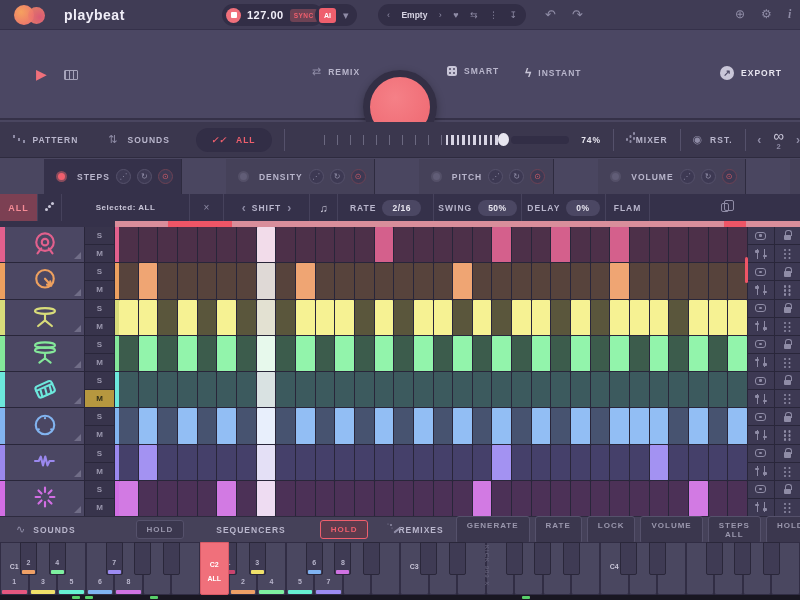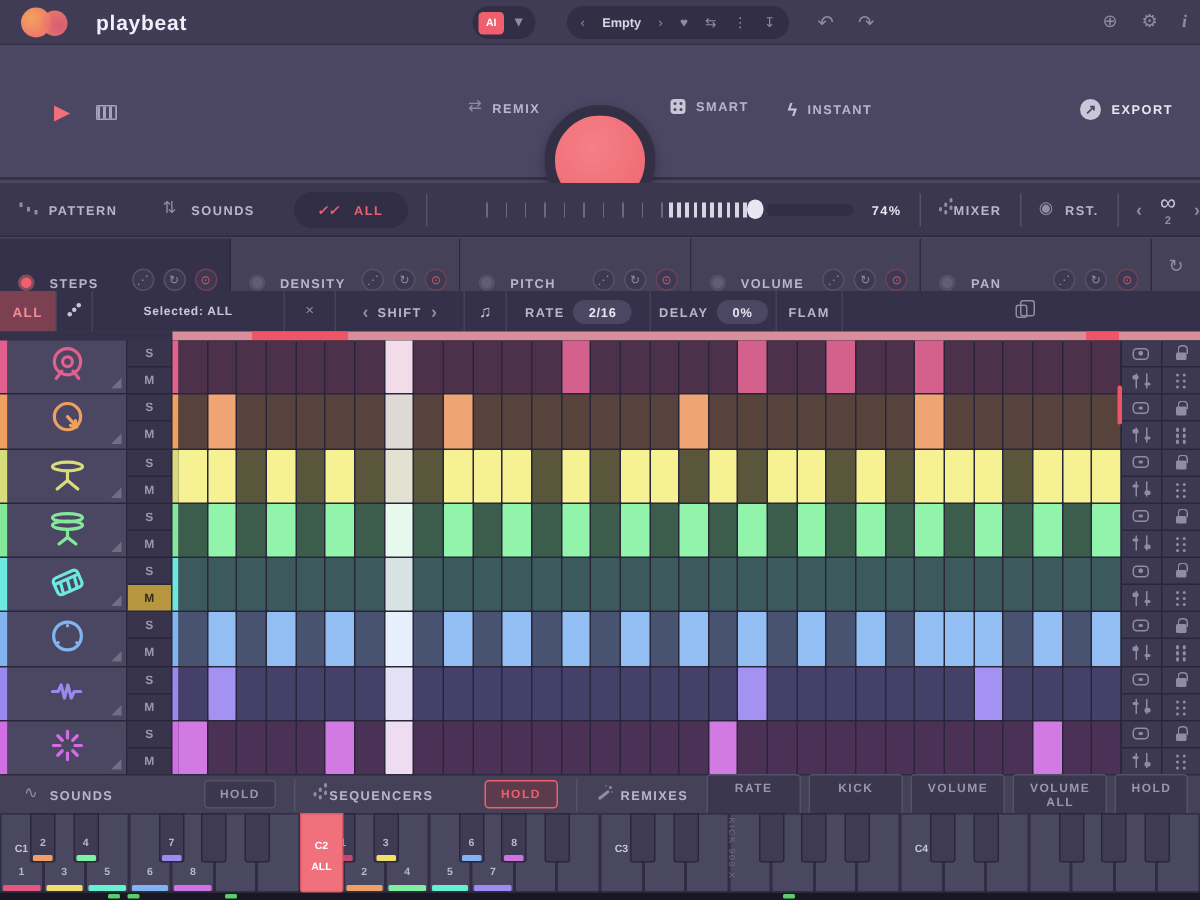--- a/index.html
+++ b/index.html
@@ -66,21 +66,21 @@
   #density-handle { width:13px; height:13px; border-radius:50%; background:#e8e6f0; margin-left:-2px; }
   #density-rest { width:72px; height:8px; background:#322e46; border-radius:4px; margin-left:2px; }
   .vdiv { width:1px; height:22px; background:#55516b; margin:0 12px; }
   #inf-grp { display:flex; align-items:center; gap:12px; }
   #inf-stack { text-align:center; line-height:1; }
   #inf-stack .inf { font-size:15px; color:#c9c6d8; }
   #inf-stack .cnt { font-size:7.5px; color:#8f8ca6; font-weight:bold; }
 
   
   #tabs { position:absolute; left:0; top:159px; width:800px; height:35px; display:flex; }
-  .tab { flex:1; background:#454159; border-right:1px solid #2e2b3f; display:flex; align-items:flex-end; padding:0 8px; gap:6px; }
+  .tab { flex:1; background:#454159; border-right:1px solid #2e2b3f; display:flex; align-items:center; padding:0 8px; gap:6px;margin-left:44px; }
   .tab.active { background:#35314a; }
   .tab .dot { width:11px; height:11px; border-radius:50%; background:#615d77; border:2.5px solid #545068; margin-left:4px; }
   .tab.active .dot { background:#ef5f6d; border-color:#8a4b5c; }
   .tab .tlabel { flex:1; text-align:left; margin-left:4px; }
   .tab .mini { width:15px; height:15px; border-radius:50%; background:#3d3953; border:1px solid #55516b;
                color:#8f8ca6; font-size:8px; display:flex; align-items:center; justify-content:center; }
   .tab .mini.pw { color:#d05a66; border-color:#6d4254; }
   #tab-sync { width:32px; flex:none; background:#454159; display:flex; align-items:center; justify-content:center; color:#8f8ca6; font-size:12px; }
 
   
@@ -176,20 +176,25 @@
 </head>
 <body>
 
 <div id="h1">
   <div class="logo-mark">
       <i></i>
       <i></i>
     </div>
   <div id="logo-text">playbeat</div>
 
+  <div class="pill" id="bpm-pill">
+    <span id="rec-btn"></span>
+    <span id="bpm-value">127.00</span>
+    <span id="sync-btn">SYNC</span>
+  </div>
 
   <div class="pill" id="ai-pill">
     <span id="ai-badge">AI</span>
     <span class="ico">▾</span>
   </div>
 
   <div class="pill" id="preset-pill">
     <span class="ico sm">‹</span>
     <span style="font-size:8.5px;font-weight:bold;color:#d8d5e4">Empty</span>
     <span class="ico sm">›</span>
@@ -317,20 +322,24 @@
   <div class="tsec" id="tb-shift">
     <span class="chev">‹</span>
     <span class="lbl">SHIFT</span>
     <span class="chev">›</span>
   </div>
   <div class="tsec" id="tb-notes">♫</div>
   <div class="tsec" id="tb-rate">
     <span class="lbl">RATE</span>
     <span class="vpill">2/16</span>
   </div>
+  <div class="tsec" id="tb-swing">
+    <span class="lbl">SWING</span>
+    <span class="vpill">50%</span>
+  </div>
   <div class="tsec" id="tb-delay">
     <span class="lbl">DELAY</span>
     <span class="vpill">0%</span>
   </div>
   <div class="tsec" id="tb-flam">
       <span class="lbl">FLAM</span>
     </div>
   <div class="tsec" id="tb-copy">
       <span class="mi-copy"></span>
     </div>
@@ -861,24 +870,25 @@
   <span class="lbl">SOUNDS</span>
   <span class="bbtn" style="margin-left:60px">HOLD</span>
   <div class="vdiv"></div>
   <span class="mi-dotgrid"></span>
   <span class="lbl">SEQUENCERS</span>
   <span class="bbtn hot" style="margin-left:34px">HOLD</span>
   <div class="vdiv"></div>
   <span class="mi-wand"></span>
   <span class="lbl">REMIXES</span>
   <span id="bbar-buttons" style="display:flex;gap:5px;margin-left:12px;flex:1;padding-right:8px">
+      <span class="bbtn" style="flex: 1 1 0%; text-align: center;">GENERATE</span>
       <span class="bbtn" style="flex: 1 1 0%; text-align: center;">RATE</span>
-      <span class="bbtn" style="flex: 1 1 0%; text-align: center;">KICK</span>
+      <span class="bbtn" style="flex: 1 1 0%; text-align: center;">LOCK</span>
       <span class="bbtn" style="flex: 1 1 0%; text-align: center;">VOLUME</span>
-      <span class="bbtn" style="flex: 1 1 0%; text-align: center;">VOLUME ALL</span>
+      <span class="bbtn" style="flex: 1 1 0%; text-align: center;">STEPS ALL</span>
       <span class="bbtn" style="text-align: center;">HOLD</span>
     </span>
 </div>
 
 <div id="kbd">
     <div class="wkey" style="left: 0px; width: 28.5714px; z-index: 1;">
       <span class="kclabel">C1</span>
       <span class="knum">1</span>
       <span class="kstripe" style="background:#e4577f"></span>
     </div>

